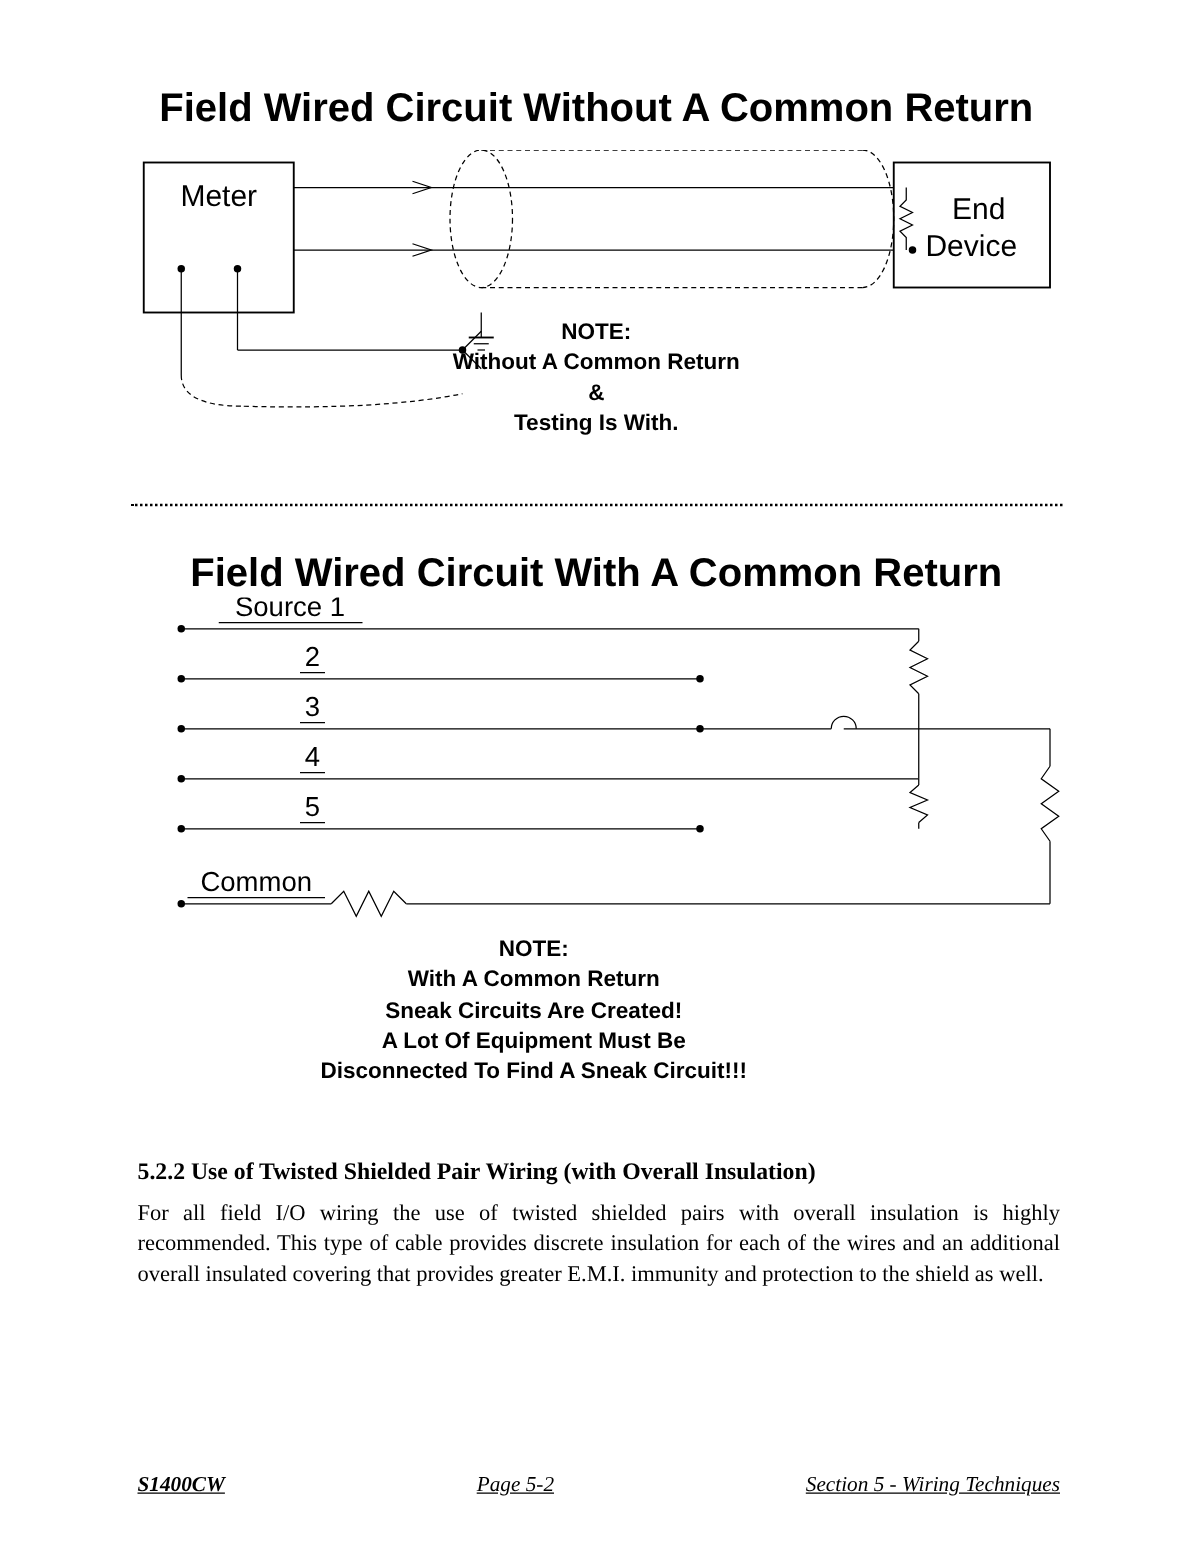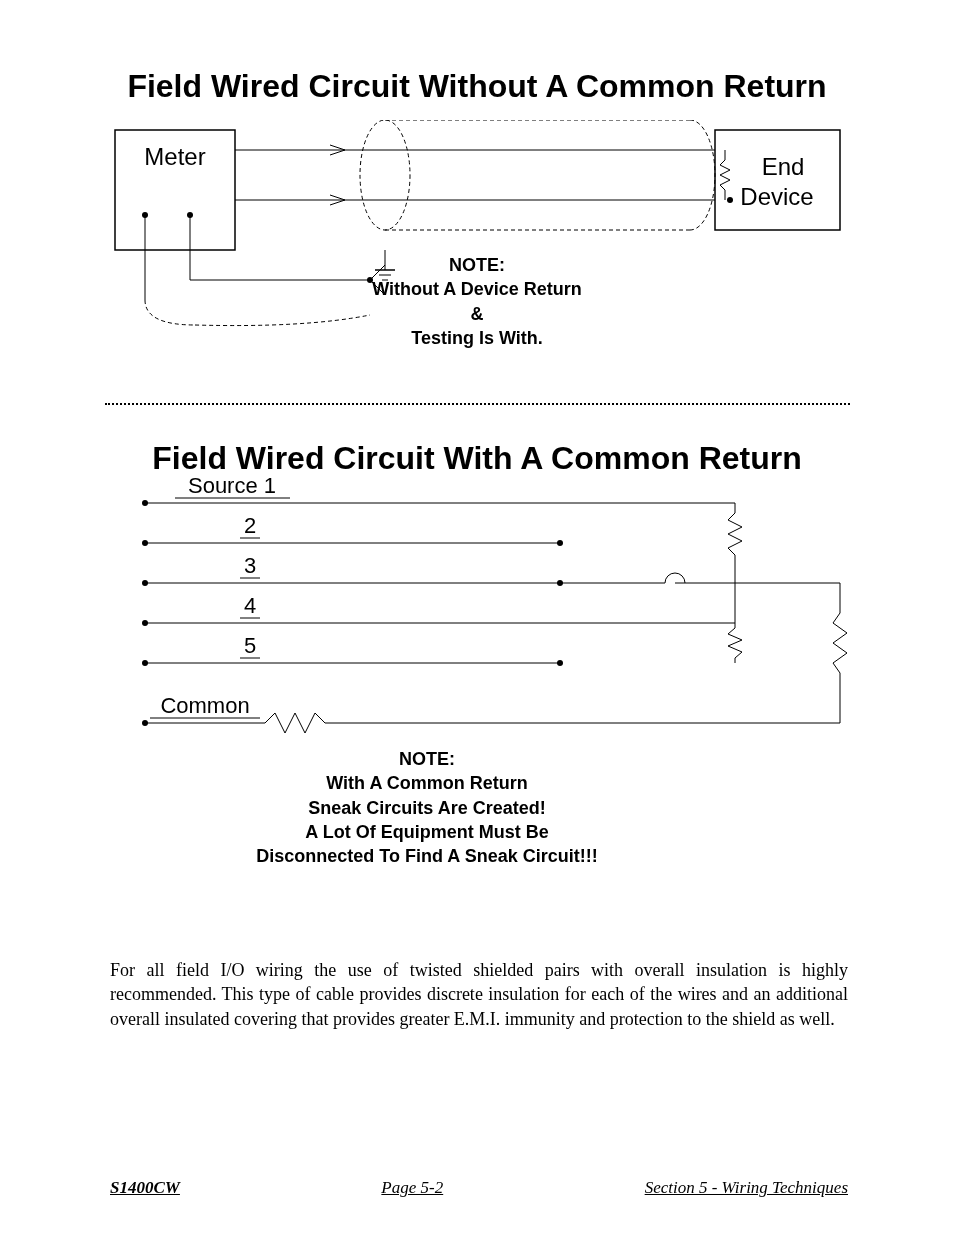--- a/index.html
+++ b/index.html
@@ -134,21 +134,21 @@
     <rect x="610" y="10" width="125" height="100" fill="none" stroke="#000" stroke-width="1.5"></rect>
 
     <polyline points="620,30 620,40 615,45 625,50 615,55 625,60 615,65 620,70 620,80" fill="none" stroke="#000" stroke-width="1"></polyline>
     <circle cx="625" cy="80" r="3" fill="#000"></circle>
     <text x="678" y="55" text-anchor="middle" class="svg-label">End</text>
     <text x="672" y="85" text-anchor="middle" class="svg-label">Device</text>
   </svg>
 
   <div class="note-block" style="top:253px;">
     <span class="note-line">NOTE:</span>
-    <span class="note-line">Without A Device Return</span>
+    <span class="note-line">Without A Common Return</span>
     <span class="note-line">&amp;</span>
     <span class="note-line">Testing Is With.</span>
   </div>
 
   <hr class="hr-dots" style="top:395px;">
 
   <div class="diagram-title" style="top:440px;">Field Wired Circuit With A Common Return</div>
 
   <svg class="circuit-svg" width="720" height="260" style="left:140px; top:478px;" viewBox="0 0 720 260">
 
@@ -216,20 +216,21 @@
 
   <div class="note-block" style="top:747px; left:-50px;">
     <span class="note-line">NOTE:</span>
     <span class="note-line">With A Common Return</span>
     <span class="note-line">Sneak Circuits Are Created!</span>
     <span class="note-line">A Lot Of Equipment Must Be</span>
     <span class="note-line">Disconnected To Find A Sneak Circuit!!!</span>
   </div>
 
 
+  <div class="section-heading" style="top:927px;">5.2.2 Use of Twisted Shielded Pair Wiring  (with Overall Insulation)</div>
 
   <div class="body-para" style="top:958px;">For all field I/O wiring the use of twisted shielded pairs with overall insulation is highly recommended. This type of cable provides discrete insulation for each of the wires and an additional overall insulated covering that provides greater E.M.I. immunity and protection to the shield as well.</div>
 
   <div class="footer">
     <span style="font-weight:bold;">S1400CW</span>
     <span>Page 5-2</span>
     <span>Section 5 - Wiring Techniques</span>
   </div>
 
 </div>

